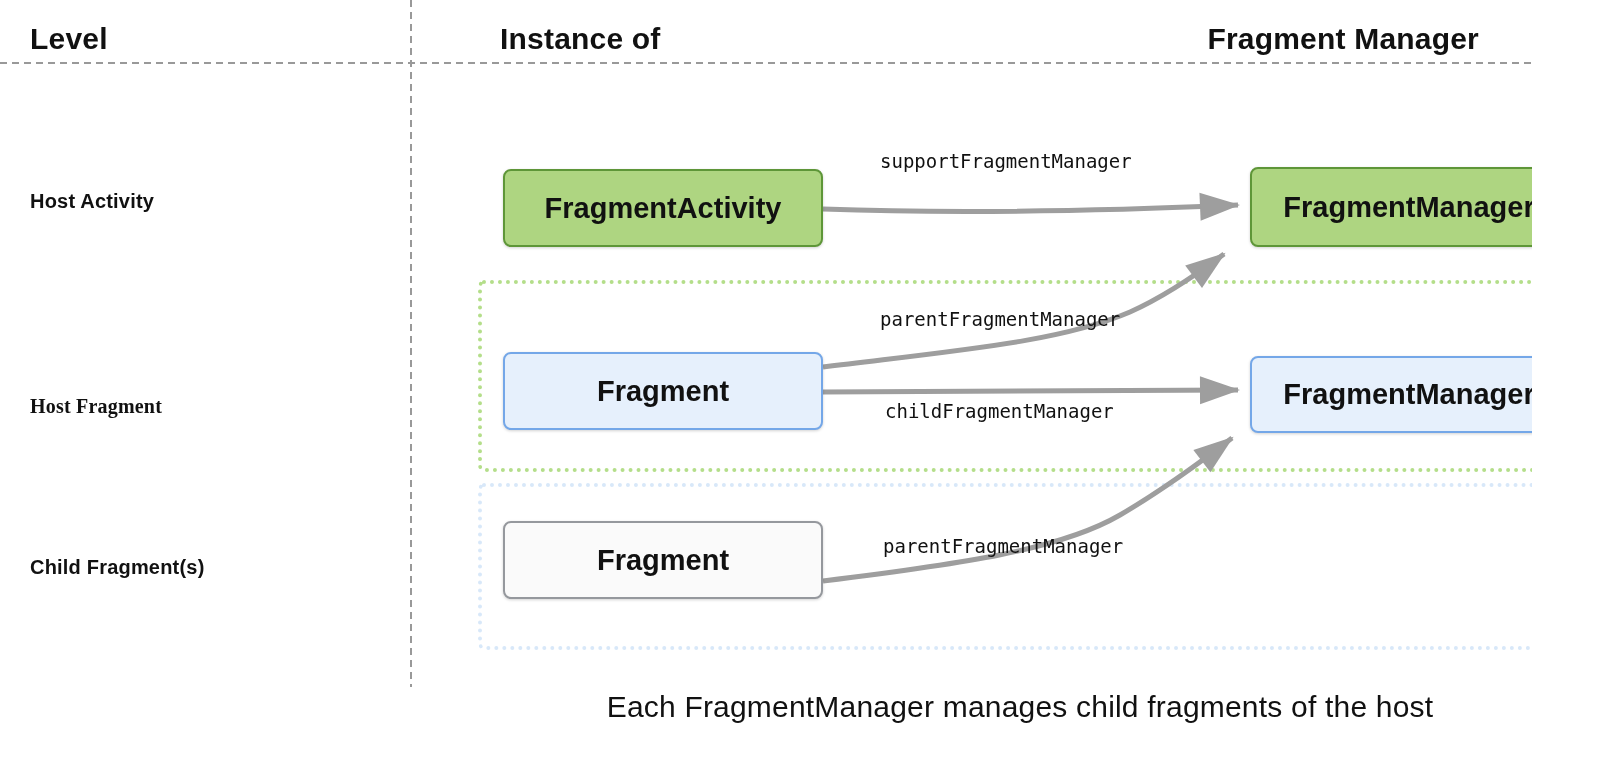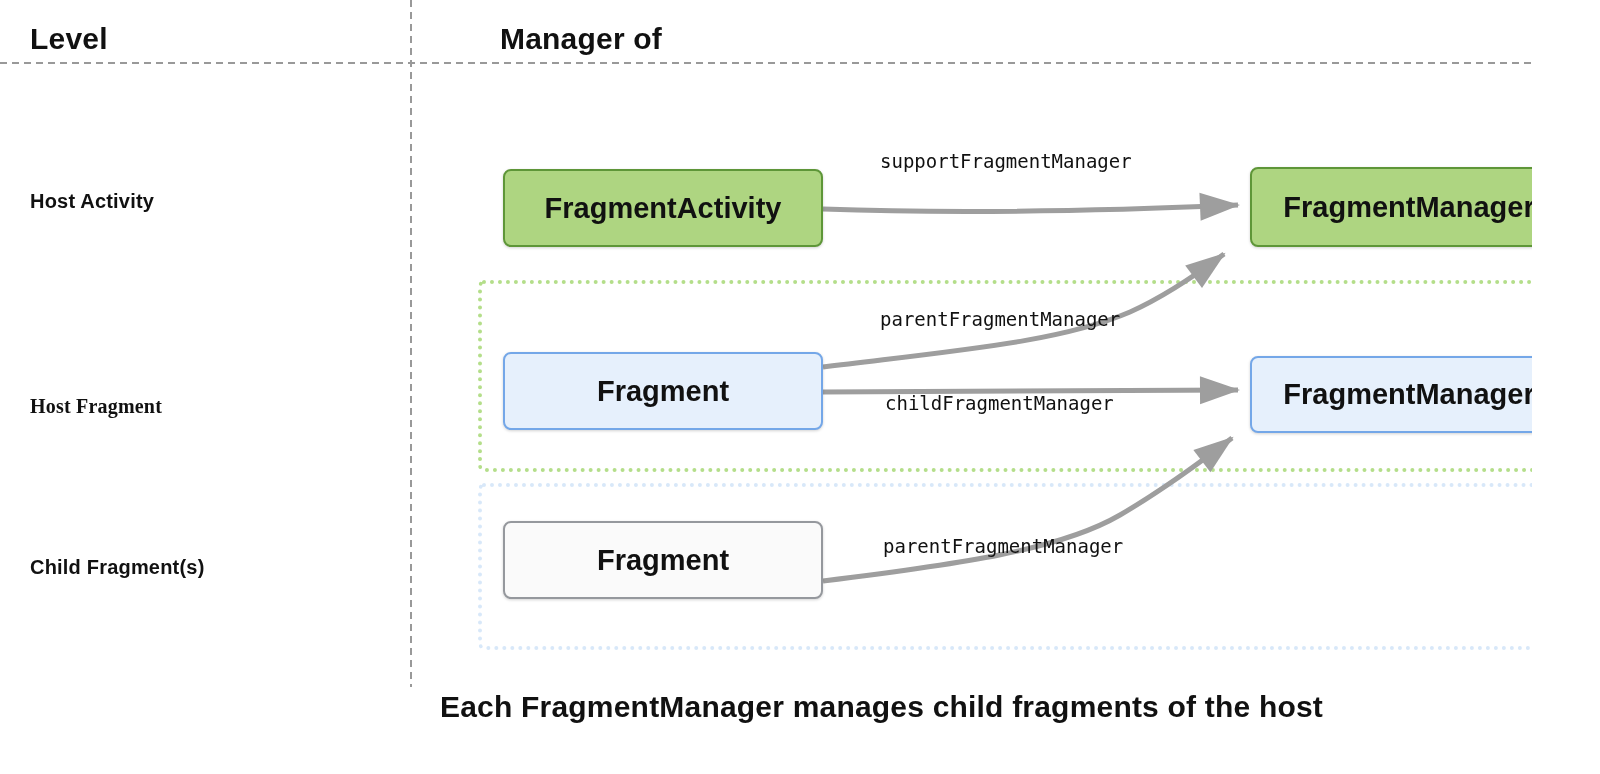--- a/index.html
+++ b/index.html
@@ -67,38 +67,39 @@
   
   .arrows{position:absolute;left:0;top:0;width:1600px;height:774px;z-index:2;pointer-events:none;}
   
   .code-label{
     position:absolute;z-index:4;
     font-family:"DejaVu Sans Mono", monospace;
     font-size:19px;color:var(--text-black);white-space:nowrap;
   }
   .lbl-support{left:880px;top:150px;}
   .lbl-parent-host{left:880px;top:308px;}
-  .lbl-child{left:885px;top:392px;}
+  .lbl-child{left:885px;top:400px;}
   .lbl-parent-child{left:883px;top:535px;}
   
   .caption{
     position:absolute;left:440px;top:690px;width:1160px;
-    font-size:30px;font-weight:700;letter-spacing:0.2px;
+    text-align:center;font-size:30px;font-weight:400;letter-spacing:0.2px;
   }
 </style>
 </head>
 <body>
 
 <div class="canvas">
 
   <div class="vline"></div>
   <div class="hline"></div>
 
   <div class="hdr hdr-level">Level</div>
-  <div class="hdr hdr-instance">Manager of</div>
+  <div class="hdr hdr-instance">Instance of</div>
+  <div class="hdr hdr-manager">Fragment Manager</div>
 
   <div class="row-label row-label-activity">Host Activity</div>
   <div class="row-label row-label-fragment">Host Fragment</div>
   <div class="row-label row-label-child">Child Fragment(s)</div>
 
   <div class="group group-host-fragment"></div>
   <div class="group group-child-fragment"></div>
 
   <svg class="arrows" viewBox="0 0 1600 774" xmlns="http://www.w3.org/2000/svg">
     <defs>

